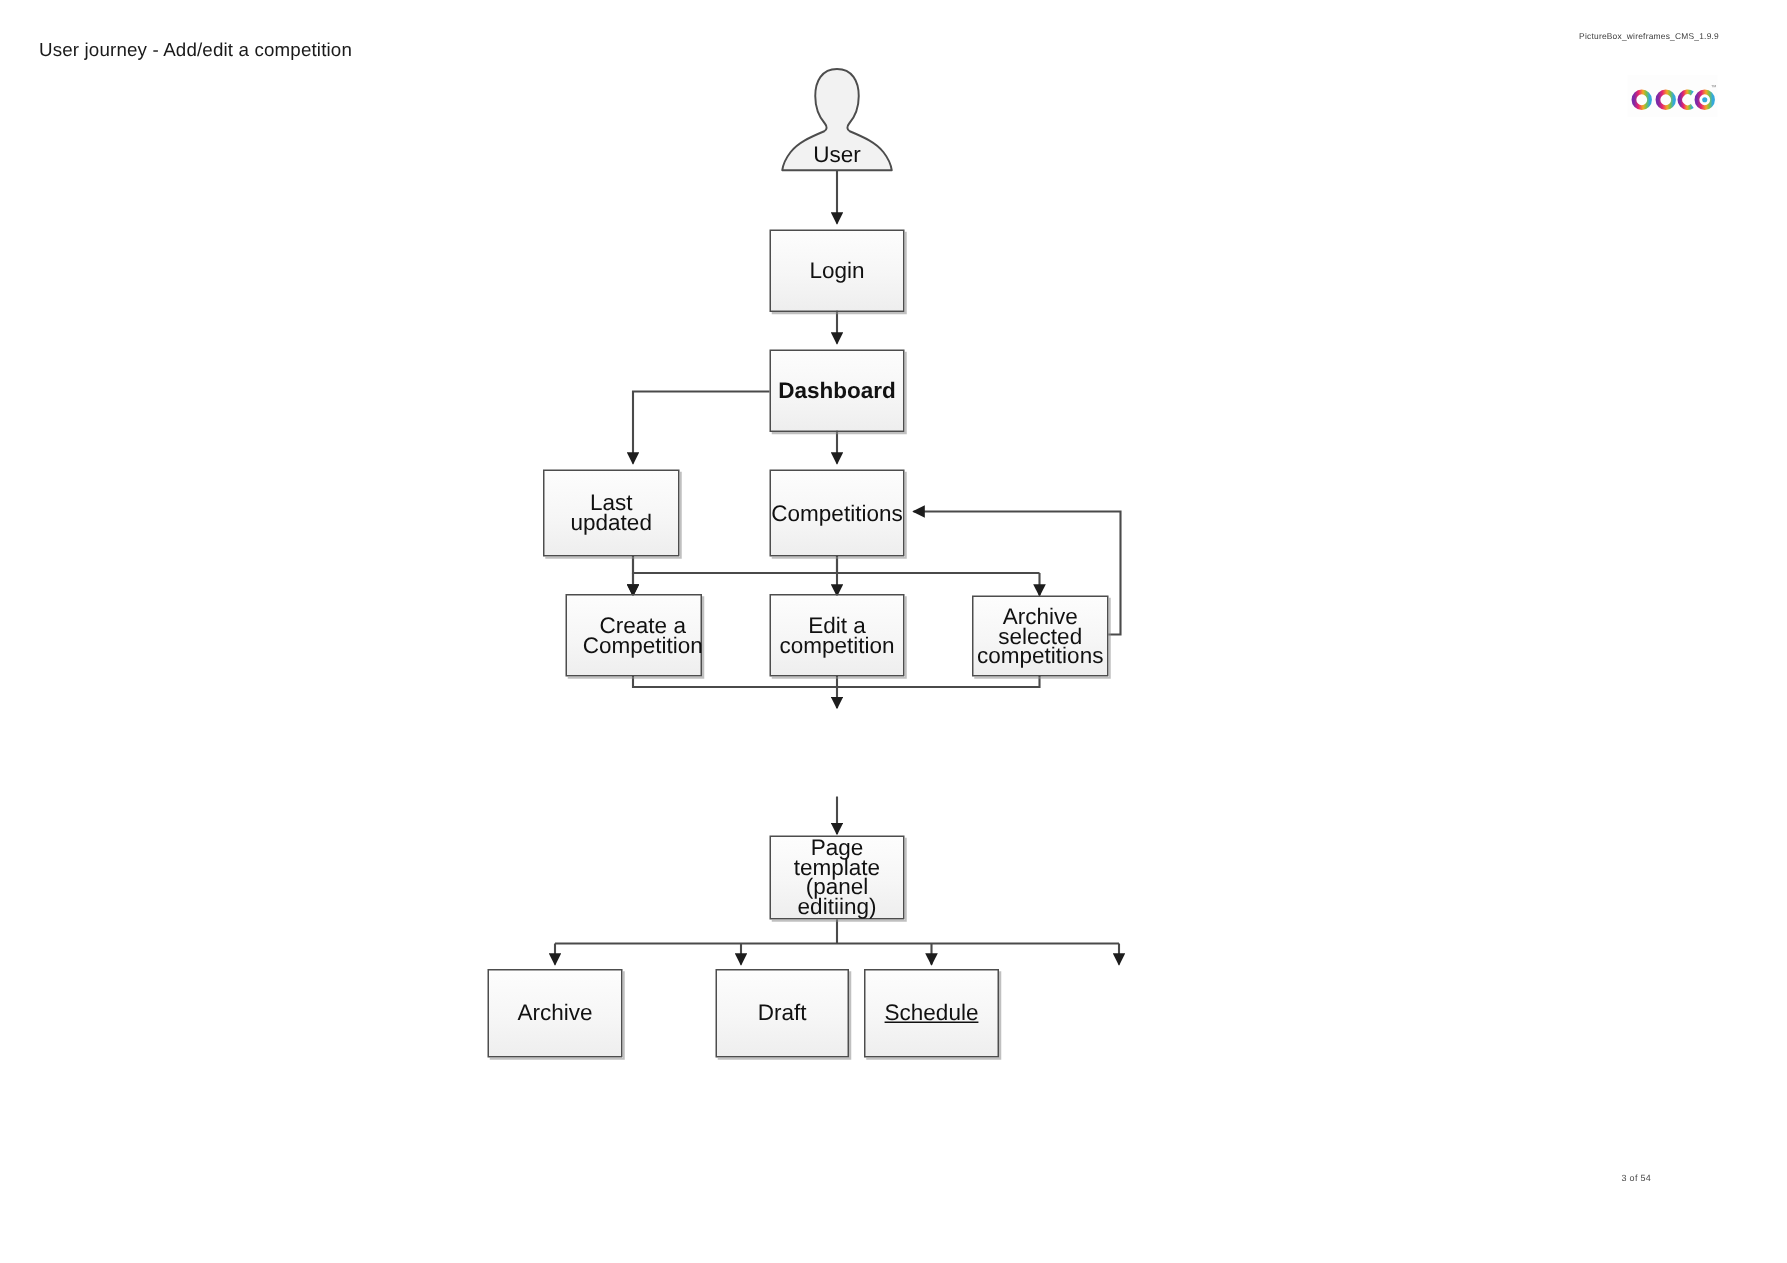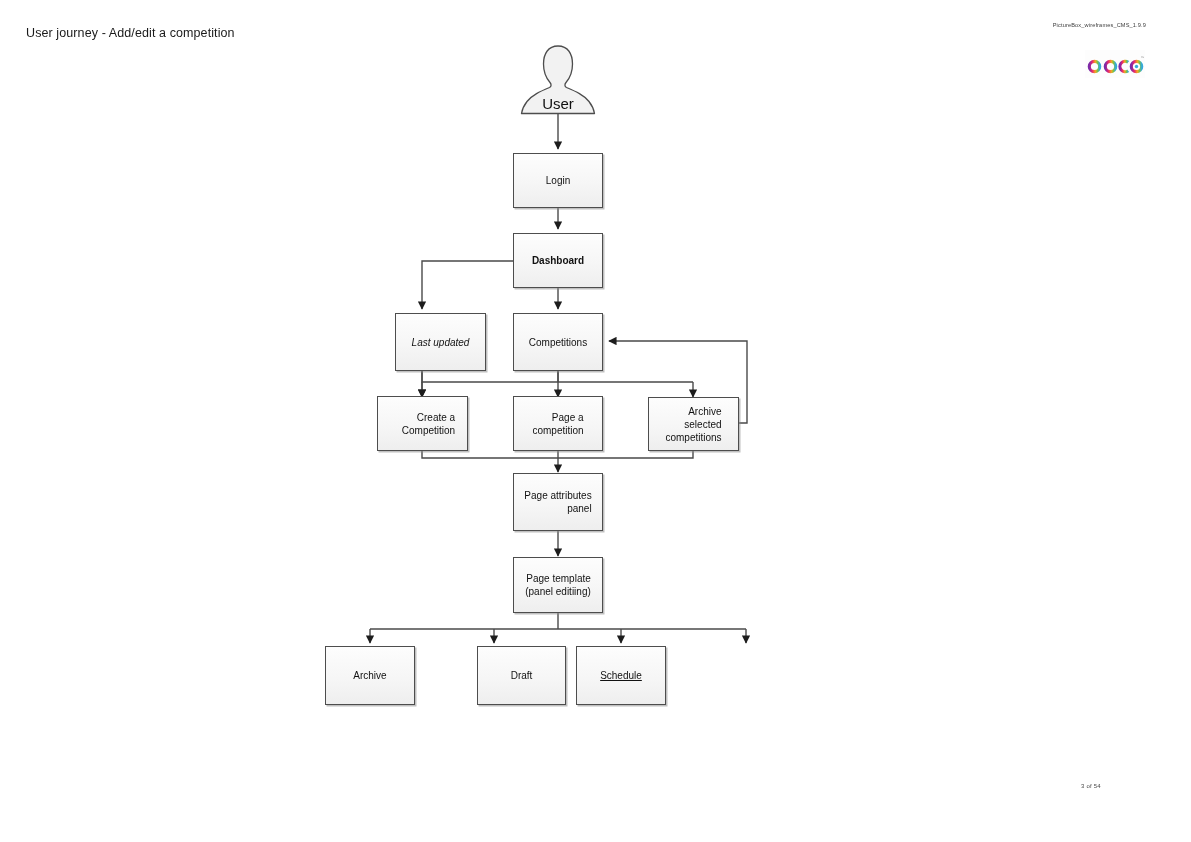--- a/index.html
+++ b/index.html
@@ -82,22 +82,22 @@
   
   .node {
     position: absolute;
     box-sizing: border-box;
     border: 1px solid #4d4d4d;
     background: linear-gradient(180deg, #fdfdfd 0%, #f6f6f6 55%, #eeeeee 100%);
     box-shadow: 1.5px 1.5px 0 rgba(140,140,140,0.55);
     display: flex;
     align-items: center;
     justify-content: center;
-    text-align: right;
-    font-size: 10px;
+    text-align: center;
+    font-size: 15px;
     line-height: 13px;
     color: #111111;
     padding: 2px 4px;
   }
   .node-label { display: block; white-space: pre-line; }
 
   
   #actor {
     position: absolute;
     left: 518px;
@@ -218,48 +218,44 @@
     <div id="actor-label">User</div>
 
     <div class="node" style="left:513px; top:153px; width:90px; height:55px;">
       <span class="node-label">Login</span>
     </div>
 
     <div class="node" style="left:513px; top:233px; width:90px; height:55px;font-weight:bold;">
       <span class="node-label">Dashboard</span>
     </div>
 
-    <div class="node" style="left:395px; top:313px; width:91px; height:58px;font-style:italic;">
+    <div class="node" style="left:362px; top:313px; width:91px; height:58px;">
       <span class="node-label">Last updated</span>
     </div>
 
     <div class="node" style="left:513px; top:313px; width:90px; height:58px;">
       <span class="node-label">Competitions</span>
     </div>
 
     <div class="node" style="left:377px; top:396px; width:91px; height:55px;padding-left:16px;">
       <span class="node-label">Create a
 Competition</span>
     </div>
 
     <div class="node" style="left:513px; top:396px; width:90px; height:55px;">
-      <span class="node-label">Page a
+      <span class="node-label">Edit a
 competition</span>
     </div>
 
     <div class="node" style="left:648px; top:397px; width:91px; height:54px;">
       <span class="node-label">Archive
 selected
 competitions</span>
     </div>
 
-    <div class="node" style="left:513px; top:473px; width:90px; height:58px;">
-      <span class="node-label">Page attributes
-panel</span>
-    </div>
 
     <div class="node" style="left:513px; top:557px; width:90px; height:56px;">
       <span class="node-label">Page template
 (panel editiing)</span>
     </div>
 
     <div class="node" style="left:325px; top:646px; width:90px; height:59px;">
       <span class="node-label">Archive</span>
     </div>
 

